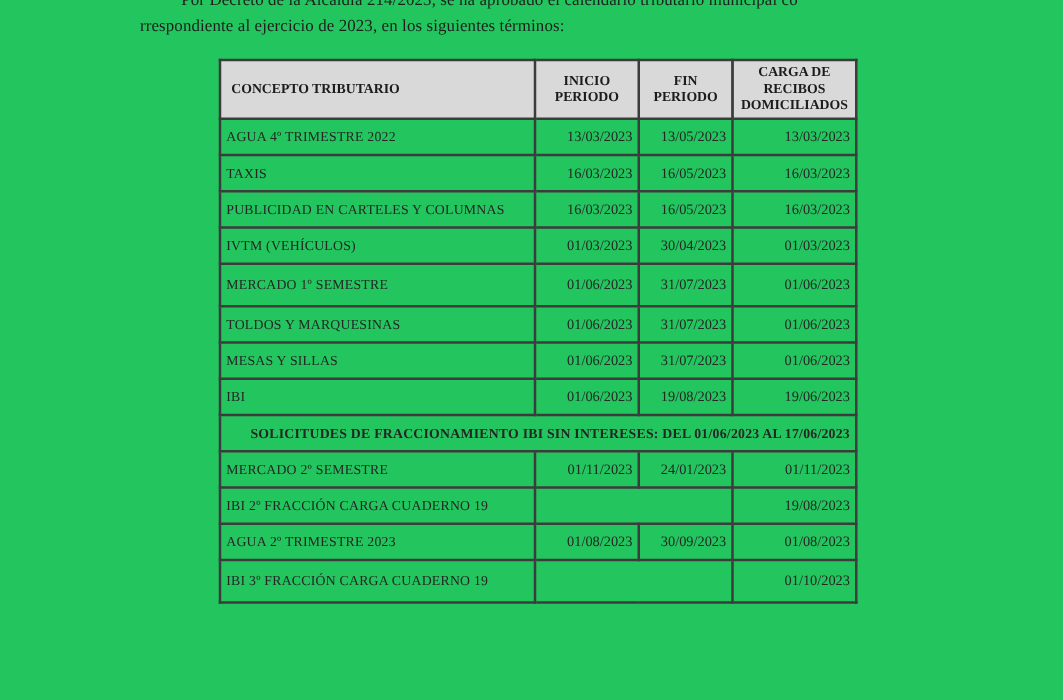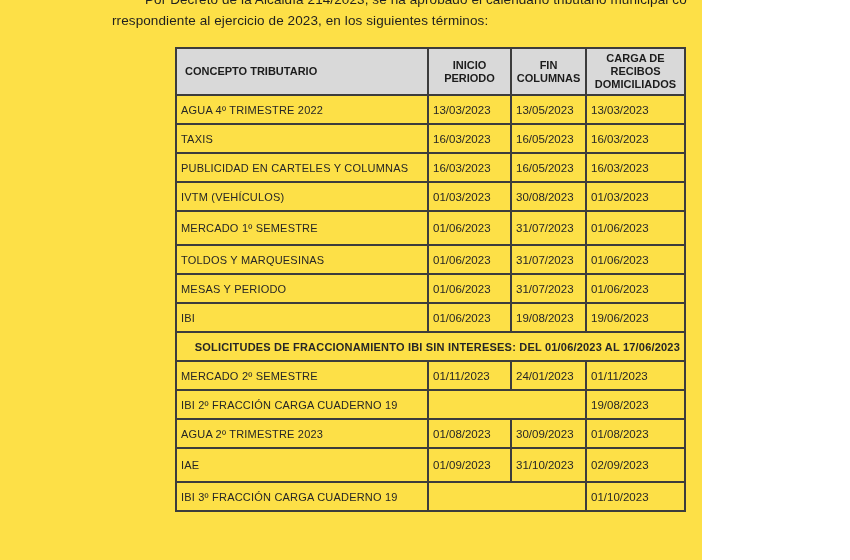--- a/index.html
+++ b/index.html
@@ -3,25 +3,26 @@
 <meta charset="utf-8">
 <style>
   html, body {
     margin: 0;
     padding: 0;
     background: #ffffff;
     font-family: "Liberation Sans", "DejaVu Sans", sans-serif;
   }
   #page {
     position: relative;
-    width: 702px;
+    width: 850px;
     height: 560px;
     overflow: hidden;
-    background: #fde047;
+    background: #22c55e;
     color: #222222;
+    font-family: Liberation Serif, serif;
   }
   
   .intro {
     position: absolute;
     left: 112px;
     top: -11px;
     width: 660px;
     font-size: 13.5px;
     line-height: 21px;
     color: #1f1f1f;
@@ -62,21 +63,21 @@
   table.cal tbody tr { height: 29px; }
   table.cal tbody tr:nth-child(5),
   table.cal tbody tr:nth-child(13) { height: 34px; }
   td.concept {
     text-align: left;
     padding-left: 8px;
     letter-spacing: 0.2px;
     white-space: nowrap;
   }
   td.date {
-    text-align: left;
+    text-align: right;
     font-size: 11.5px;
     white-space: nowrap;
   }
   td.fullspan {
     text-align: right;
     font-weight: bold;
     font-size: 11px;
     letter-spacing: 0.2px;
     white-space: nowrap;
   }
@@ -95,21 +96,21 @@
     <colgroup>
       <col style="width:252px">
       <col style="width:83px">
       <col style="width:75px">
       <col style="width:99px">
     </colgroup>
     <thead>
       <tr>
         <th class="concept-h">CONCEPTO TRIBUTARIO</th>
         <th>INICIO PERIODO</th>
-        <th>FIN COLUMNAS</th>
+        <th>FIN PERIODO</th>
         <th>CARGA DE RECIBOS DOMICILIADOS</th>
       </tr>
     </thead>
     <tbody>
         <tr>
           <td class="concept">AGUA 4º TRIMESTRE 2022</td>
           <td class="date">13/03/2023</td>
           <td class="date">13/05/2023</td>
           <td class="date">13/03/2023</td>
         </tr>
@@ -121,37 +122,37 @@
         </tr>
         <tr>
           <td class="concept">PUBLICIDAD EN CARTELES Y COLUMNAS</td>
           <td class="date">16/03/2023</td>
           <td class="date">16/05/2023</td>
           <td class="date">16/03/2023</td>
         </tr>
         <tr>
           <td class="concept">IVTM (VEHÍCULOS)</td>
           <td class="date">01/03/2023</td>
-          <td class="date">30/08/2023</td>
+          <td class="date">30/04/2023</td>
           <td class="date">01/03/2023</td>
         </tr>
         <tr>
           <td class="concept">MERCADO 1º SEMESTRE</td>
           <td class="date">01/06/2023</td>
           <td class="date">31/07/2023</td>
           <td class="date">01/06/2023</td>
         </tr>
         <tr>
           <td class="concept">TOLDOS Y MARQUESINAS</td>
           <td class="date">01/06/2023</td>
           <td class="date">31/07/2023</td>
           <td class="date">01/06/2023</td>
         </tr>
         <tr>
-          <td class="concept">MESAS Y PERIODO</td>
+          <td class="concept">MESAS Y SILLAS</td>
           <td class="date">01/06/2023</td>
           <td class="date">31/07/2023</td>
           <td class="date">01/06/2023</td>
         </tr>
         <tr>
           <td class="concept">IBI</td>
           <td class="date">01/06/2023</td>
           <td class="date">19/08/2023</td>
           <td class="date">19/06/2023</td>
         </tr>
@@ -169,26 +170,20 @@
           <td class="date" colspan="2"></td>
           <td class="date">19/08/2023</td>
         </tr>
         <tr>
           <td class="concept">AGUA 2º TRIMESTRE 2023</td>
           <td class="date">01/08/2023</td>
           <td class="date">30/09/2023</td>
           <td class="date">01/08/2023</td>
         </tr>
         <tr>
-          <td class="concept">IAE</td>
-          <td class="date">01/09/2023</td>
-          <td class="date">31/10/2023</td>
-          <td class="date">02/09/2023</td>
-        </tr>
-        <tr>
           <td class="concept">IBI 3º FRACCIÓN CARGA CUADERNO 19</td>
           <td class="date" colspan="2"></td>
           <td class="date">01/10/2023</td>
         </tr>
       </tbody>
   </table>
 
 </div>
 
 </body></html>

